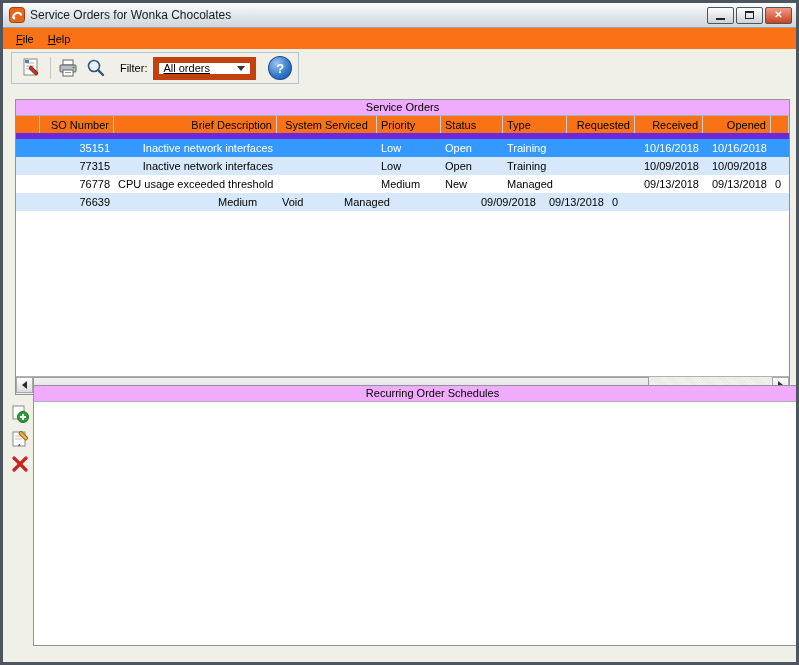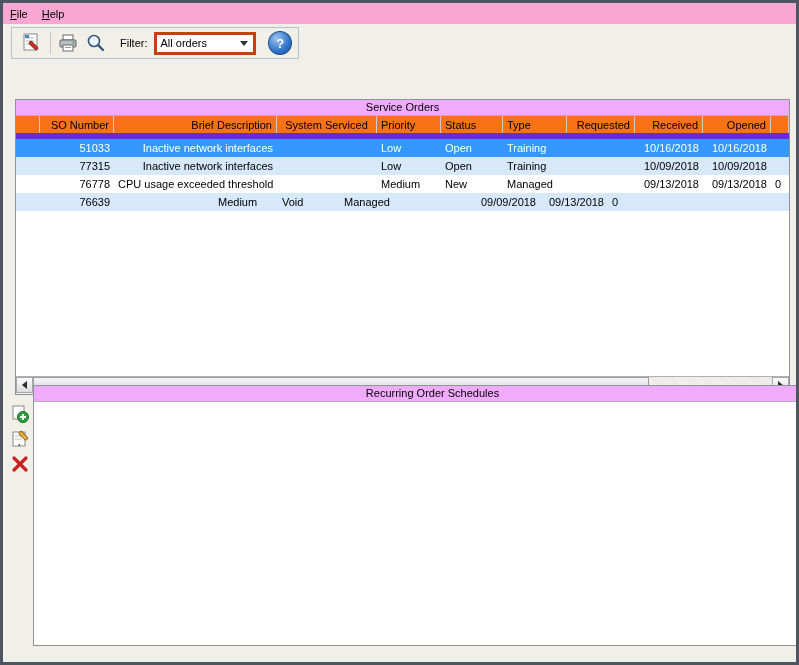--- a/index.html
+++ b/index.html
@@ -21,35 +21,35 @@
   .win-btn{
     width:27px;height:17px;box-sizing:border-box;border:1px solid #4a5560;border-radius:2px;
     background:linear-gradient(#fdfdfd,#cdd2d6);display:flex;align-items:center;justify-content:center;
     cursor:default;
   }
   .win-btn.close{background:linear-gradient(#ef9a86,var(--close-red,#c7431f));}
   .glyph-min{display:block;width:9px;height:2px;background:#222;margin-top:7px;}
   .glyph-max{display:block;width:9px;height:8px;box-sizing:border-box;border:1px solid #222;border-top-width:2px;}
   .glyph-close{color:#fff;font-weight:bold;font-size:10px;line-height:10px;}
   
-  .menubar{height:21px;display:flex;align-items:center;background:#f9a8d4;}
+  .menubar{height:21px;display:flex;align-items:center;padding-left:6px;background:#f97316;}
   .menu-item{padding:2px 7px;cursor:default;}
   .menu-item span{display:inline-block;}
   .menu-item span::first-letter{text-decoration:underline;}
   
   .toolbar-box{
     margin:3px 0 0 8px;width:288px;height:32px;box-sizing:border-box;
     border:1px solid #b7c2cc;display:flex;align-items:center;padding:0 6px;background:#F0EFE8;
   }
   .tb-btn{width:26px;height:26px;display:flex;align-items:center;justify-content:center;border:1px solid transparent;}
   .tb-sep{width:1px;height:22px;background:#c6c6c6;margin:0 4px;}
   .filter-label{margin:0 6px 0 10px;}
   .combo{
-    width:104px;height:23px;box-sizing:border-box;border:3px solid #c2410c;background:#fff;
-    display:flex;align-items:center;justify-content:space-between;padding-left:4px;cursor:default;
+    width:104px;height:23px;box-sizing:border-box;border:6px solid #c2410c;background:#fff;
+    display:flex;align-items:center;justify-content:space-between;padding-left:4px;cursor:default;text-decoration:underline;
   }
   .combo-arrow{width:0;height:0;border-left:4px solid transparent;border-right:4px solid transparent;border-top:5px solid #333;margin-right:5px;}
   .help-btn{
     width:22px;height:22px;border-radius:50%;margin-left:12px;
     background:radial-gradient(circle at 35% 30%,#9cc4ef,#2f74c9 60%,#1c55a0);
     border:1px solid #1a4e8c;color:#fff;font-weight:bold;font-size:13px;
     display:flex;align-items:center;justify-content:center;cursor:default;
   }
   
   .panel{position:absolute;background:#fff;border:1px solid #8f949b;box-sizing:border-box;display:flex;flex-direction:column;}
@@ -83,20 +83,39 @@
     border:1px solid #9c9c9c;background:linear-gradient(#f4f4f4,#d8d8d8);}
   
   .left-strip{position:absolute;left:5px;top:401px;width:23px;display:flex;flex-direction:column;align-items:center;gap:5px;}
   .strip-btn{width:20px;height:20px;display:flex;align-items:center;justify-content:center;cursor:default;}
 </style>
 </head>
 <body>
 
 <div class="window">
 
+  <div class="titlebar">
+    <svg class="app-icon" viewBox="0 0 16 16">
+      <rect x="0.5" y="0.5" width="15" height="15" rx="3" fill="#e5671a" stroke="#a33f08"></rect>
+      <path d="M4 11 C4.5 5.5, 10.5 4, 12.5 8.5" stroke="#fff" stroke-width="2" fill="none"></path>
+      <circle cx="5" cy="11" r="1.4" fill="#fff"></circle>
+    </svg>
+    <div class="title-text">Service Orders for Wonka Chocolates</div>
+    <div class="win-controls">
+      <div class="win-btn">
+          <span class="glyph-min"></span>
+        </div>
+      <div class="win-btn">
+          <span class="glyph-max"></span>
+        </div>
+      <div class="win-btn close">
+          <span class="glyph-close">✕</span>
+        </div>
+    </div>
+  </div>
 
   <div class="menubar">
     <div class="menu-item"><span>File</span></div>
     <div class="menu-item"><span>Help</span></div>
   </div>
 
   <div class="toolbar-box">
     <div class="tb-btn">
       <svg width="22" height="22" viewBox="0 0 22 22">
         <rect x="3" y="2" width="13" height="16" fill="#fff" stroke="#8a8a8a"></rect>
@@ -144,21 +163,21 @@
       <div class="cell c5">Status</div>
       <div class="cell c6">Type</div>
       <div class="cell c7 right">Requested</div>
       <div class="cell c8 right">Received</div>
       <div class="cell c9 right">Opened</div>
       <div class="cell c10"></div>
     </div>
     <div class="grid-body">
       <div class="row selected">
         <div class="cell c0"></div>
-        <div class="cell c1 right">51033</div>
+        <div class="cell c1 right">35151</div>
         <div class="cell c2">Inactive network interfaces</div>
         <div class="cell c3"></div>
         <div class="cell c4">Low</div>
         <div class="cell c5">Open</div>
         <div class="cell c6">Training</div>
         <div class="cell c7 right"></div>
         <div class="cell c8 right">10/16/2018</div>
         <div class="cell c9 right">10/16/2018</div>
         <div class="cell c10"></div>
       </div>

